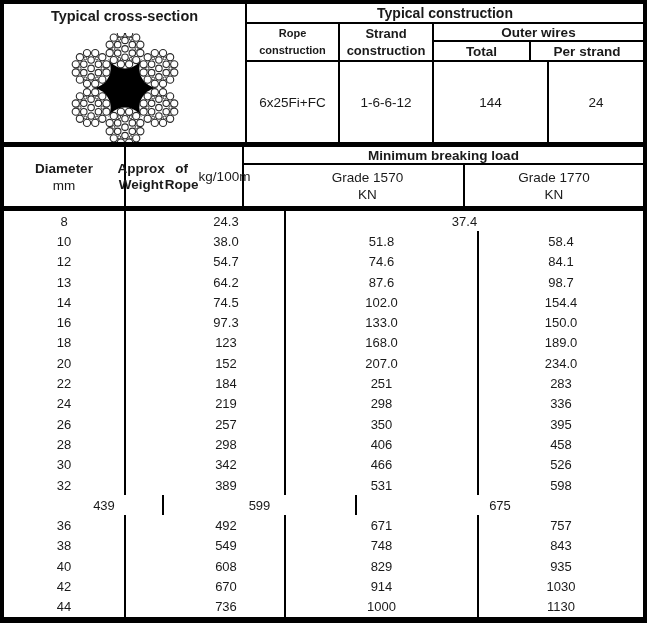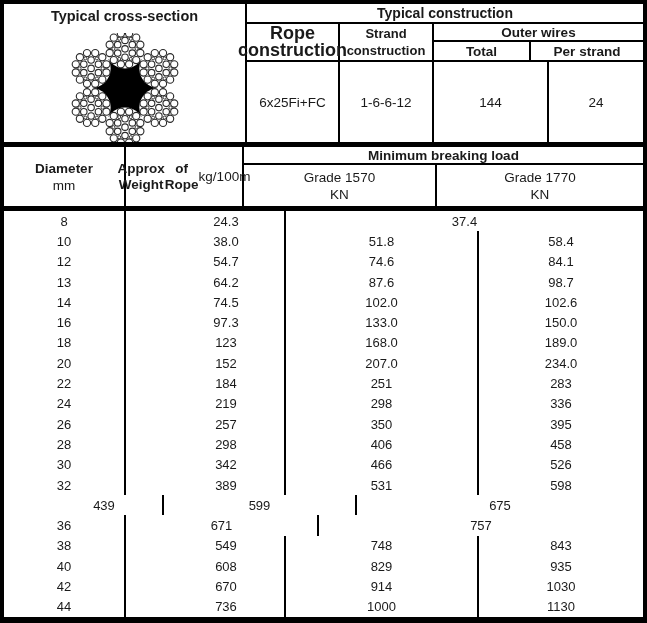--- a/index.html
+++ b/index.html
@@ -22,40 +22,40 @@
 
   
   .top-block { height:143px; display:flex; border-bottom:5px solid #000; flex:none; }
   .cs-cell { width:243px; flex:none; border-right:2px solid #000; display:flex; flex-direction:column;gap:8px; }
   .cs-title { height:21px; font-size:14.5px; font-weight:bold; padding-top:3px; }
   .cs-img-area { flex:1; display:flex; align-items:center; justify-content:center; overflow:hidden; }
 
   .construction { flex:1; display:flex; flex-direction:column; }
   .c-title { height:20px; border-bottom:2px solid #000; font-size:14px; font-weight:bold; }
   .c-sub { height:38px; border-bottom:2px solid #000; display:flex; flex:none; }
-  .c-rope   { width:93px; flex:none; border-right:2px solid #000; font-size:18px; font-weight:bold; line-height:17px; flex-direction:column; }
+  .c-rope   { width:93px; flex:none; border-right:2px solid #000; font-size:11px; font-weight:bold; line-height:17px; flex-direction:column; }
   .c-strand { width:94px; flex:none; border-right:2px solid #000; font-size:13px; font-weight:bold; line-height:17px; flex-direction:column; }
   .c-outer { flex:1; display:flex; flex-direction:column; }
   .c-outer-title { height:18px; border-bottom:2px solid #000; font-size:13.5px; font-weight:bold; }
   .c-outer-sub { flex:1; display:flex; }
   .c-total { width:97px; flex:none; border-right:2px solid #000; font-size:13.5px; font-weight:bold; }
   .c-per { flex:1; font-size:13.5px; font-weight:bold; }
   .c-values { flex:1; display:flex; font-size:13.5px; }
   .cv-rope   { width:93px; flex:none; border-right:2px solid #000; }
   .cv-strand { width:94px; flex:none; border-right:2px solid #000; }
   .cv-total  { width:115px; flex:none; border-right:2px solid #000; }
   .cv-per    { flex:1; }
 
   
   .mid-block { height:64px; display:flex; border-bottom:5px solid #000; flex:none; }
   .m-diameter { width:122px; flex:none; border-right:2px solid #000; flex-direction:column; font-size:13.5px; line-height:17px; }
   .m-weight   { width:118px; flex:none; border-right:2px solid #000; flex-direction:row; font-size:13.5px; line-height:16px; }
   .m-bl { flex:1; display:flex; flex-direction:column; }
   .m-bl-title { height:18px; border-bottom:2px solid #000; font-size:13.5px; font-weight:bold; }
-  .m-grades { flex:1; display:flex; }
+  .m-grades { flex:1; display:flex;padding-left:28px; }
   .m-g1570 { width:193px; flex:none; border-right:2px solid #000; flex-direction:column; font-size:13.5px; line-height:17px; }
   .m-g1770 { flex:1; flex-direction:column; font-size:13.5px; line-height:17px; }
 
   
   .data-block { flex:1; display:flex; flex-direction:column; }
   .data-row { flex:1; display:flex; font-size:13px; }
   .dc1 { width:122px; flex:none; border-right:2px solid #000; }
   .dc2 { width:118px; flex:none; border-right:2px solid #000;margin-left:42px; }
   .dc3 { width:193px; flex:none; border-right:2px solid #000; }
   .dc4 { flex:1; }
@@ -314,21 +314,21 @@
       <div class="data-row">
     <div class="dc1 cell-center">13</div>
     <div class="dc2 cell-center">64.2</div>
     <div class="dc3 cell-center">87.6</div>
     <div class="dc4 cell-center">98.7</div>
   </div>
       <div class="data-row">
     <div class="dc1 cell-center">14</div>
     <div class="dc2 cell-center">74.5</div>
     <div class="dc3 cell-center">102.0</div>
-    <div class="dc4 cell-center">102.6</div>
+    <div class="dc4 cell-center">154.4</div>
   </div>
       <div class="data-row">
     <div class="dc1 cell-center">16</div>
     <div class="dc2 cell-center">97.3</div>
     <div class="dc3 cell-center">133.0</div>
     <div class="dc4 cell-center">150.0</div>
   </div>
       <div class="data-row">
     <div class="dc1 cell-center">18</div>
     <div class="dc2 cell-center">123</div>
@@ -377,20 +377,21 @@
     <div class="dc3 cell-center">531</div>
     <div class="dc4 cell-center">598</div>
   </div>
       <div class="data-row">
     <div class="dc2 cell-center">439</div>
     <div class="dc3 cell-center">599</div>
     <div class="dc4 cell-center">675</div>
   </div>
       <div class="data-row">
     <div class="dc1 cell-center">36</div>
+    <div class="dc2 cell-center">492</div>
     <div class="dc3 cell-center">671</div>
     <div class="dc4 cell-center">757</div>
   </div>
       <div class="data-row">
     <div class="dc1 cell-center">38</div>
     <div class="dc2 cell-center">549</div>
     <div class="dc3 cell-center">748</div>
     <div class="dc4 cell-center">843</div>
   </div>
       <div class="data-row">

